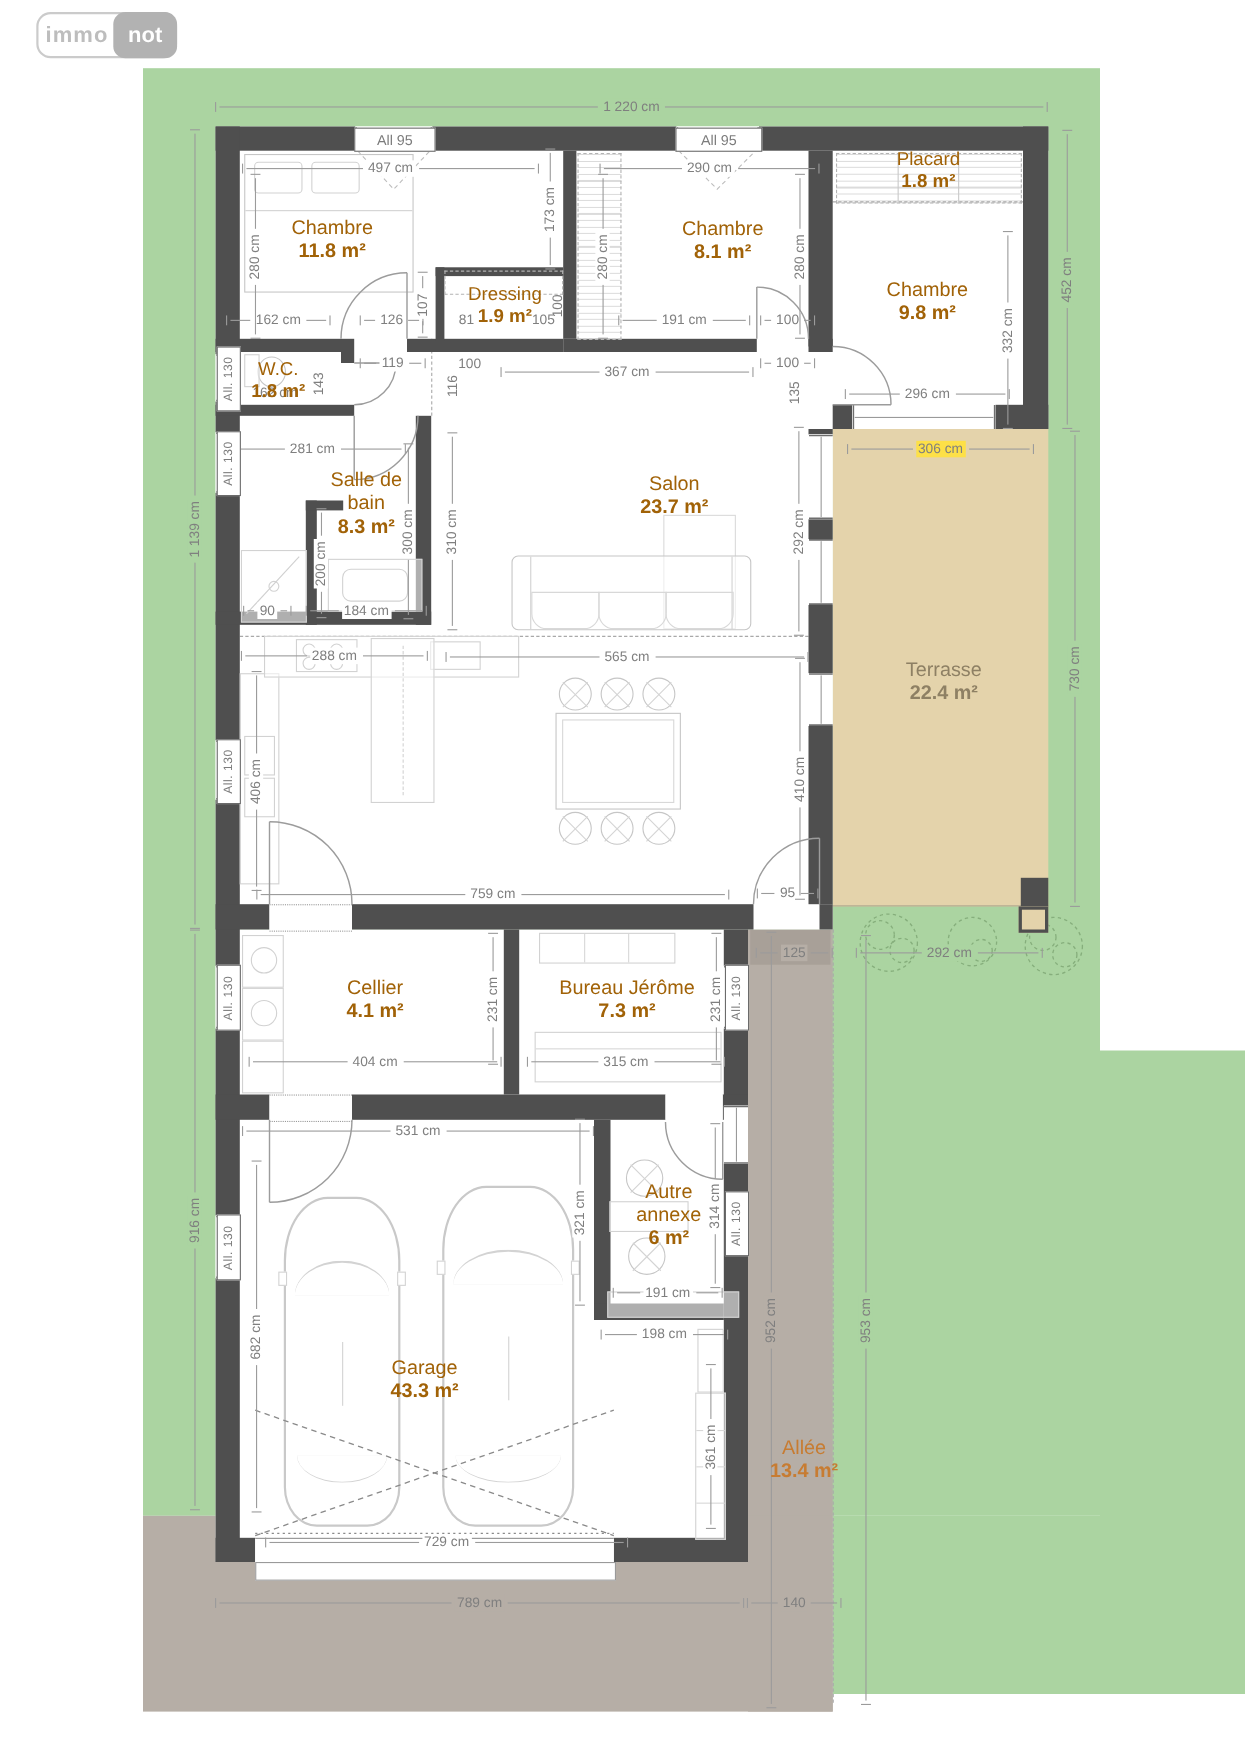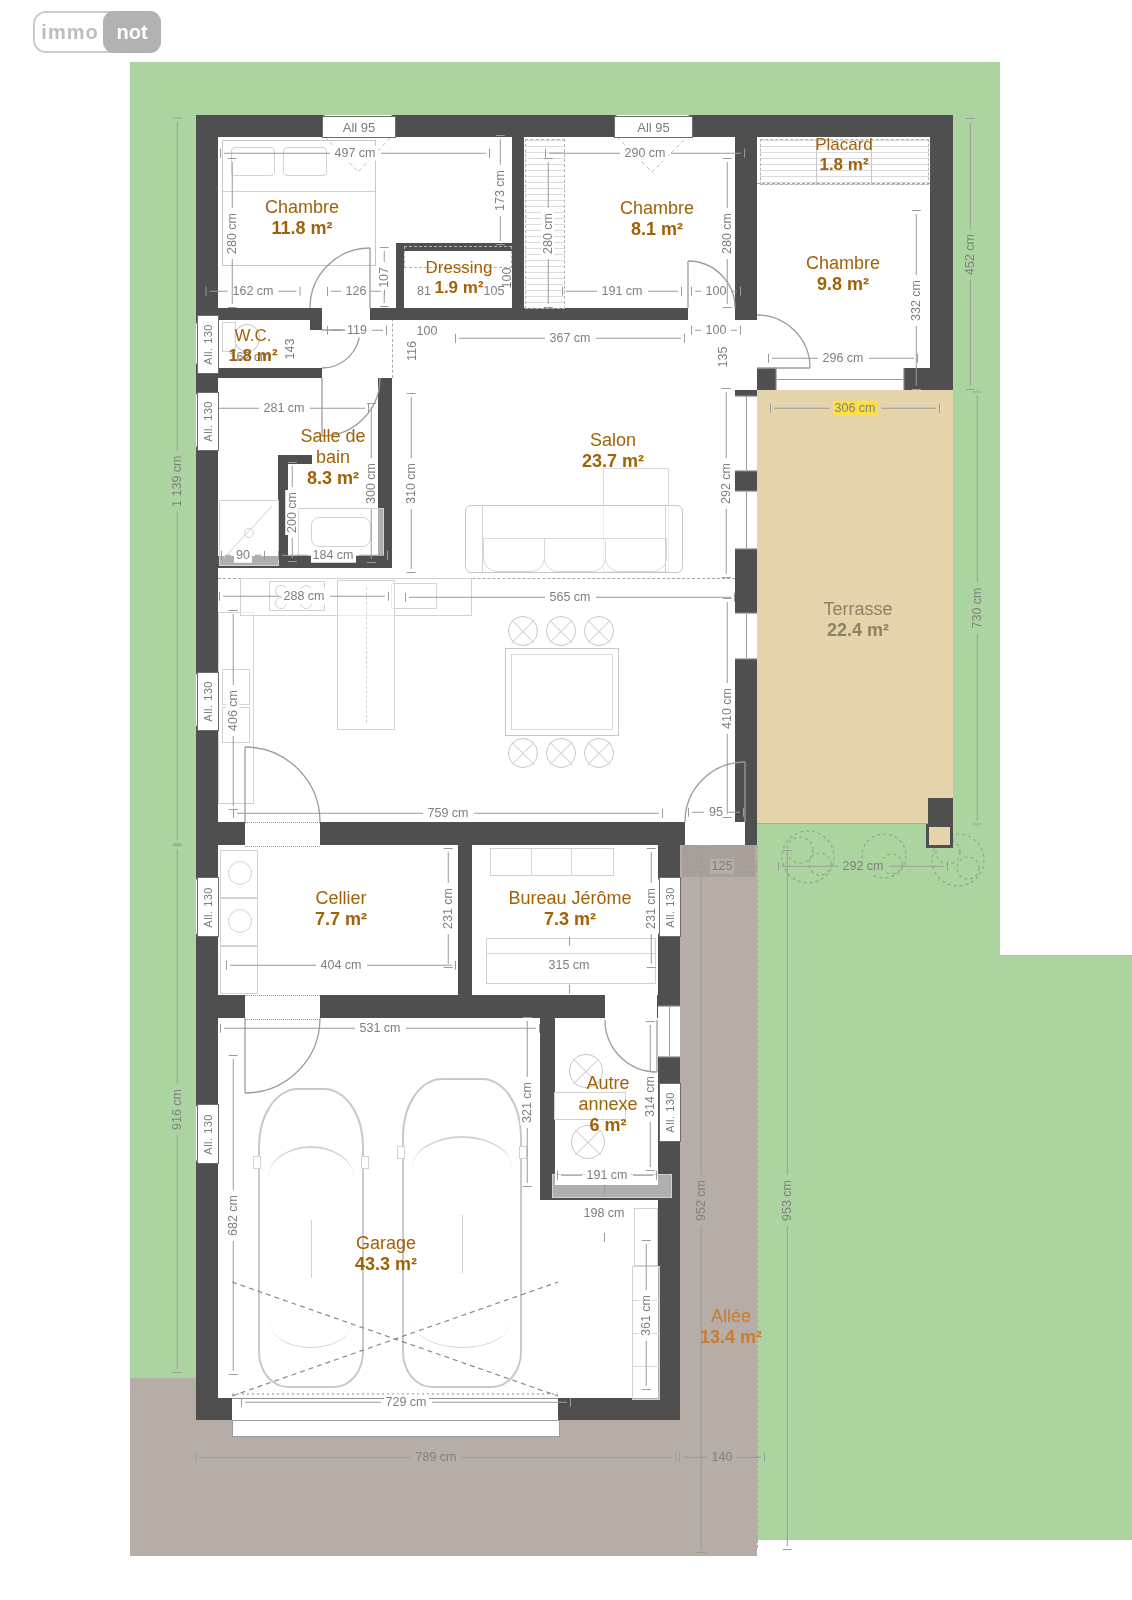--- a/index.html
+++ b/index.html
@@ -375,39 +375,44 @@
   <div class="room" style="left:613px;top:451px;">
     <span>Salon</span>
     <span class="area">23.7 m²</span>
   </div>
   <div class="room brown" style="left:858px;top:620px;">
     <span>Terrasse</span>
     <span class="area">22.4 m²</span>
   </div>
   <div class="room" style="left:341px;top:909px;">
     <span>Cellier</span>
-    <span class="area">7.7 m²</span>
+    <span class="area">4.1 m²</span>
   </div>
   <div class="room" style="left:570px;top:909px;white-space:nowrap;">
     <span>Bureau Jérôme</span>
     <span class="area">7.3 m²</span>
   </div>
   <div class="room" style="left:386px;top:1254px;">
     <span>Garage</span>
     <span class="area">43.3 m²</span>
   </div>
   <div class="room" style="left:608px;top:1105px;width:84px;">
     <span>Autre annexe</span>
     <span class="area">6 m²</span>
   </div>
   <div class="room orange" style="left:731px;top:1327px;">
     <span>Allée</span>
     <span class="area">13.4 m²</span>
   </div>
 
+  <div class="dimh on-green" style="left:574px;top:97px;width:757px;">
+      <i class="tk tka"></i>
+      <span>1 220 cm</span>
+      <i class="tk tkb"></i>
+    </div>
   <div class="dimv on-green" style="left:177px;top:481px;height:727px;">
       <i class="tk tka"></i>
       <span>1 139 cm</span>
       <i class="tk tkb"></i>
     </div>
   <div class="dimv on-green" style="left:177px;top:1109px;height:528px;">
       <i class="tk tka"></i>
       <span>916 cm</span>
       <i class="tk tkb"></i>
     </div>
@@ -485,31 +490,31 @@
   <div class="dimh" style="left:406px;top:1402px;width:330px;">
       <i class="tk tka"></i>
       <span>729 cm</span>
       <i class="tk tkb"></i>
     </div>
   <div class="dimh" style="left:341px;top:965px;width:230px;">
       <i class="tk tka"></i>
       <span>404 cm</span>
       <i class="tk tkb"></i>
     </div>
-  <div class="dimh" style="left:569px;top:965px;width:180px;flex-direction:column;">
+  <div class="dimh" style="left:569px;top:965px;width:180px;">
       <i class="tk tka"></i>
       <span>315 cm</span>
       <i class="tk tkb"></i>
     </div>
   <div class="dimh" style="left:607px;top:1175px;width:100px;">
       <i class="tk tka"></i>
       <span>191 cm</span>
       <i class="tk tkb"></i>
     </div>
-  <div class="dimh" style="left:604px;top:1213px;width:116px;flex-direction:column;">
+  <div class="dimh" style="left:604px;top:1213px;width:116px;">
       <i class="tk tka"></i>
       <span>198 cm</span>
       <i class="tk tkb"></i>
     </div>
   <div class="dimh on-green" style="left:863px;top:866px;width:170px;">
       <i class="tk tka"></i>
       <span>292 cm</span>
       <i class="tk tkb"></i>
     </div>
   <div class="dimh on-gray" style="left:722px;top:866px;width:70px;">

